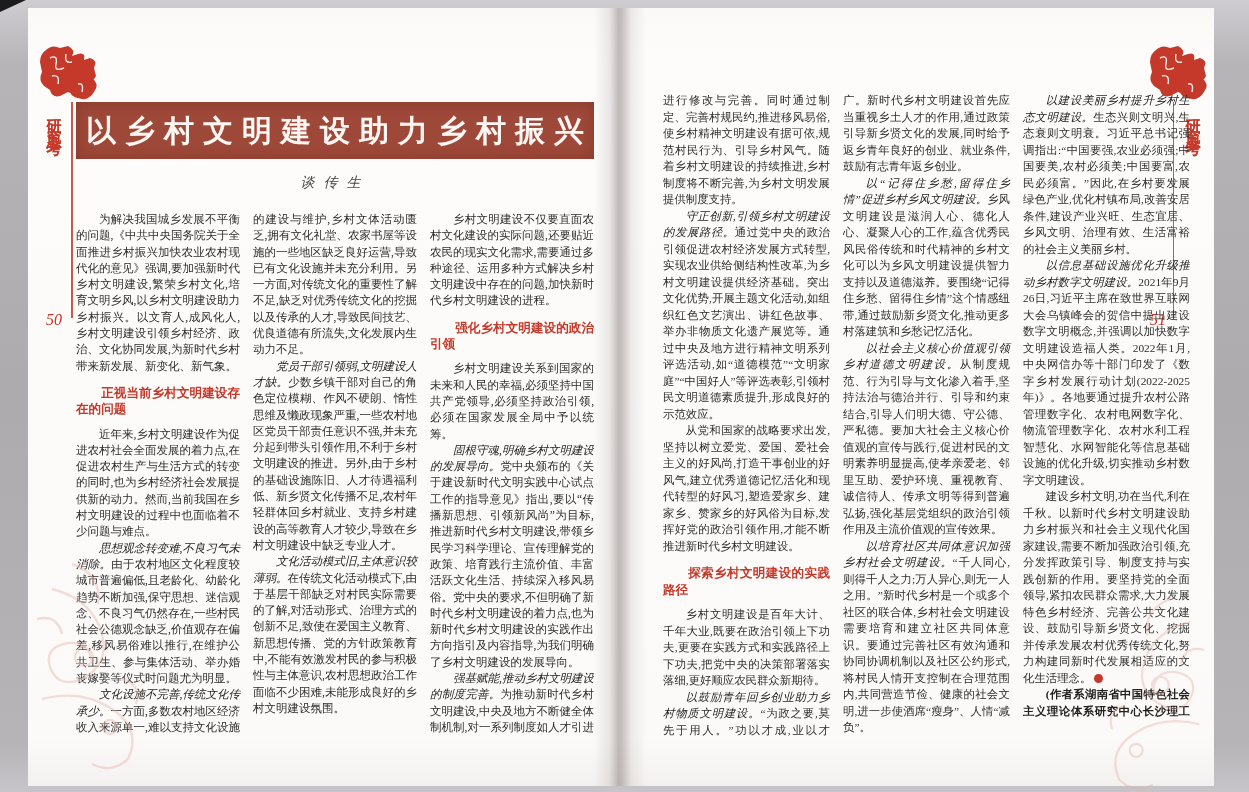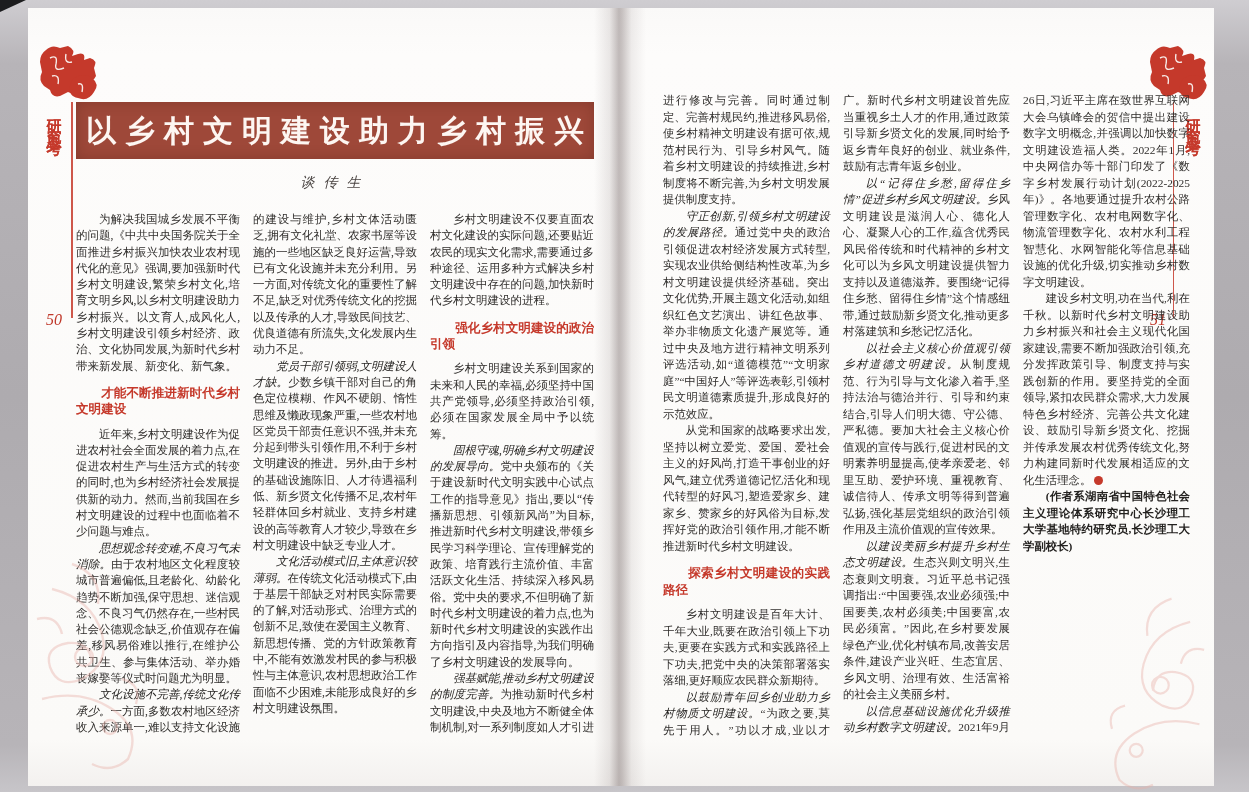--- a/index.html
+++ b/index.html
@@ -85,21 +85,21 @@
       <div class="pagenum">50</div>
     </div>
 
     <div class="banner">
       <h1>以乡村文明建设助力乡村振兴</h1>
     </div>
     <div class="author">谈传生</div>
 
     <div class="cols cols-left" id="cols-left">
         <p>为解决我国城乡发展不平衡的问题,《中共中央国务院关于全面推进乡村振兴加快农业农村现代化的意见》强调,要加强新时代乡村文明建设,繁荣乡村文化,培育文明乡风,以乡村文明建设助力乡村振兴。以文育人,成风化人,乡村文明建设引领乡村经济、政治、文化协同发展,为新时代乡村带来新发展、新变化、新气象。</p>
-        <p class="heading">才能不断推进新时代乡村文明建设</p>
+        <p class="heading">正视当前乡村文明建设存在的问题</p>
         <p>近年来,乡村文明建设作为促进农村社会全面发展的着力点,在促进农村生产与生活方式的转变的同时,也为乡村经济社会发展提供新的动力。然而,当前我国在乡村文明建设的过程中也面临着不少问题与难点。</p>
         <p><em class="lead">思想观念转变难,不良习气未消除。</em>由于农村地区文化程度较城市普遍偏低,且老龄化、幼龄化趋势不断加强,保守思想、迷信观念、不良习气仍然存在,一些村民社会公德观念缺乏,价值观存在偏差,移风易俗难以推行,在维护公共卫生、参与集体活动、举办婚丧嫁娶等仪式时问题尤为明显。</p>
         <p><em class="lead">文化设施不完善,传统文化传承少。</em>一方面,多数农村地区经济收入来源单一,难以支持文化设施的建设与维护,乡村文体活动匮乏,拥有文化礼堂、农家书屋等设施的一些地区缺乏良好运营,导致已有文化设施并未充分利用。另一方面,对传统文化的重要性了解不足,缺乏对优秀传统文化的挖掘以及传承的人才,导致民间技艺、优良道德有所流失,文化发展内生动力不足。</p>
         <p><em class="lead">党员干部引领弱,文明建设人才缺。</em>少数乡镇干部对自己的角色定位模糊、作风不硬朗、惰性思维及懒政现象严重,一些农村地区党员干部责任意识不强,并未充分起到带头引领作用,不利于乡村文明建设的推进。另外,由于乡村的基础设施陈旧、人才待遇福利低、新乡贤文化传播不足,农村年轻群体回乡村就业、支持乡村建设的高等教育人才较少,导致在乡村文明建设中缺乏专业人才。</p>
         <p><em class="lead">文化活动模式旧,主体意识较薄弱。</em>在传统文化活动模式下,由于基层干部缺乏对村民实际需要的了解,对活动形式、治理方式的创新不足,致使在爱国主义教育、新思想传播、党的方针政策教育中,不能有效激发村民的参与积极性与主体意识,农村思想政治工作面临不少困难,未能形成良好的乡村文明建设氛围。</p>
         <p>乡村文明建设不仅要直面农村文化建设的实际问题,还要贴近农民的现实文化需求,需要通过多种途径、运用多种方式解决乡村文明建设中存在的问题,加快新时代乡村文明建设的进程。</p>
         <p class="heading">强化乡村文明建设的政治引领</p>
         <p>乡村文明建设关系到国家的未来和人民的幸福,必须坚持中国共产党领导,必须坚持政治引领,必须在国家发展全局中予以统筹。</p>
         <p><em class="lead">固根守魂,明确乡村文明建设的发展导向。</em>党中央颁布的《关于建设新时代文明实践中心试点工作的指导意见》指出,要以“传播新思想、引领新风尚”为目标,推进新时代乡村文明建设,带领乡民学习科学理论、宣传理解党的政策、培育践行主流价值、丰富活跃文化生活、持续深入移风易俗。党中央的要求,不但明确了新时代乡村文明建设的着力点,也为新时代乡村文明建设的实践作出方向指引及内容指导,为我们明确了乡村文明建设的发展导向。</p>
         <p><em class="lead">强基赋能,推动乡村文明建设的制度完善。</em>为推动新时代乡村文明建设,中央及地方不断健全体制机制,对一系列制度如人才引进制度、晋升激励制度、绩效考核制度等</p>
@@ -131,20 +131,21 @@
 
     <div class="cols cols-right" id="cols-right">
         <p class="no-indent">进行修改与完善。同时通过制定、完善村规民约,推进移风易俗,使乡村精神文明建设有据可依,规范村民行为、引导乡村风气。随着乡村文明建设的持续推进,乡村制度将不断完善,为乡村文明发展提供制度支持。</p>
         <p><em class="lead">守正创新,引领乡村文明建设的发展路径。</em>通过党中央的政治引领促进农村经济发展方式转型,实现农业供给侧结构性改革,为乡村文明建设提供经济基础。突出文化优势,开展主题文化活动,如组织红色文艺演出、讲红色故事、举办非物质文化遗产展览等。通过中央及地方进行精神文明系列评选活动,如“道德模范”“文明家庭”“中国好人”等评选表彰,引领村民文明道德素质提升,形成良好的示范效应。</p>
         <p>从党和国家的战略要求出发,坚持以树立爱党、爱国、爱社会主义的好风尚,打造干事创业的好风气,建立优秀道德记忆活化和现代转型的好风习,塑造爱家乡、建家乡、赞家乡的好风俗为目标,发挥好党的政治引领作用,才能不断推进新时代乡村文明建设。</p>
         <p class="heading">探索乡村文明建设的实践路径</p>
         <p>乡村文明建设是百年大计、千年大业,既要在政治引领上下功夫,更要在实践方式和实践路径上下功夫,把党中央的决策部署落实落细,更好顺应农民群众新期待。</p>
         <p><em class="lead">以鼓励青年回乡创业助力乡村物质文明建设。</em>“为政之要,莫先于用人。”功以才成,业以才广。新时代乡村文明建设首先应当重视乡土人才的作用,通过政策引导新乡贤文化的发展,同时给予返乡青年良好的创业、就业条件,鼓励有志青年返乡创业。</p>
         <p><em class="lead">以“记得住乡愁,留得住乡情”促进乡村乡风文明建设。</em>乡风文明建设是滋润人心、德化人心、凝聚人心的工作,蕴含优秀民风民俗传统和时代精神的乡村文化可以为乡风文明建设提供智力支持以及道德滋养。要围绕“记得住乡愁、留得住乡情”这个情感纽带,通过鼓励新乡贤文化,推动更多村落建筑和乡愁记忆活化。</p>
         <p><em class="lead">以社会主义核心价值观引领乡村道德文明建设。</em>从制度规范、行为引导与文化渗入着手,坚持法治与德治并行、引导和约束结合,引导人们明大德、守公德、严私德。要加大社会主义核心价值观的宣传与践行,促进村民的文明素养明显提高,使孝亲爱老、邻里互助、爱护环境、重视教育、诚信待人、传承文明等得到普遍弘扬,强化基层党组织的政治引领作用及主流价值观的宣传效果。</p>
+        <p><em class="lead">以培育社区共同体意识加强乡村社会文明建设。</em>“千人同心,则得千人之力;万人异心,则无一人之用。”新时代乡村是一个或多个社区的联合体,乡村社会文明建设需要培育和建立社区共同体意识。要通过完善社区有效沟通和协同协调机制以及社区公约形式,将村民人情开支控制在合理范围内,共同营造节俭、健康的社会文明,进一步使酒席“瘦身”、人情“减负”。</p>
         <p><em class="lead">以建设美丽乡村提升乡村生态文明建设。</em>生态兴则文明兴,生态衰则文明衰。习近平总书记强调指出:“中国要强,农业必须强;中国要美,农村必须美;中国要富,农民必须富。”因此,在乡村要发展绿色产业,优化村镇布局,改善安居条件,建设产业兴旺、生态宜居、乡风文明、治理有效、生活富裕的社会主义美丽乡村。</p>
         <p><em class="lead">以信息基础设施优化升级推动乡村数字文明建设。</em>2021年9月26日,习近平主席在致世界互联网大会乌镇峰会的贺信中提出建设数字文明概念,并强调以加快数字文明建设造福人类。2022年1月,中央网信办等十部门印发了《数字乡村发展行动计划(2022-2025年)》。各地要通过提升农村公路管理数字化、农村电网数字化、物流管理数字化、农村水利工程智慧化、水网智能化等信息基础设施的优化升级,切实推动乡村数字文明建设。</p>
         <p>建设乡村文明,功在当代,利在千秋。以新时代乡村文明建设助力乡村振兴和社会主义现代化国家建设,需要不断加强政治引领,充分发挥政策引导、制度支持与实践创新的作用。要坚持党的全面领导,紧扣农民群众需求,大力发展特色乡村经济、完善公共文化建设、鼓励引导新乡贤文化、挖掘并传承发展农村优秀传统文化,努力构建同新时代发展相适应的文化生活理念。<span class="endmark"></span></p>
         <p class="bio">(作者系湖南省中国特色社会主义理论体系研究中心长沙理工大学基地特约研究员,长沙理工大学副校长)</p>
       </div>
 
     <svg class="floral fl-right" width="150" height="200" viewBox="0 0 150 215">
       <g fill="none" stroke="#e8b0a8" stroke-width="2.4" opacity=".8">
         <path d="M20 30 Q60 40 70 75 Q78 105 50 120 Q26 130 18 108 Q12 88 36 84 Q58 82 60 104"></path>
         <path d="M10 140 Q50 130 80 150 Q110 170 96 200 Q80 215 60 205"></path>

